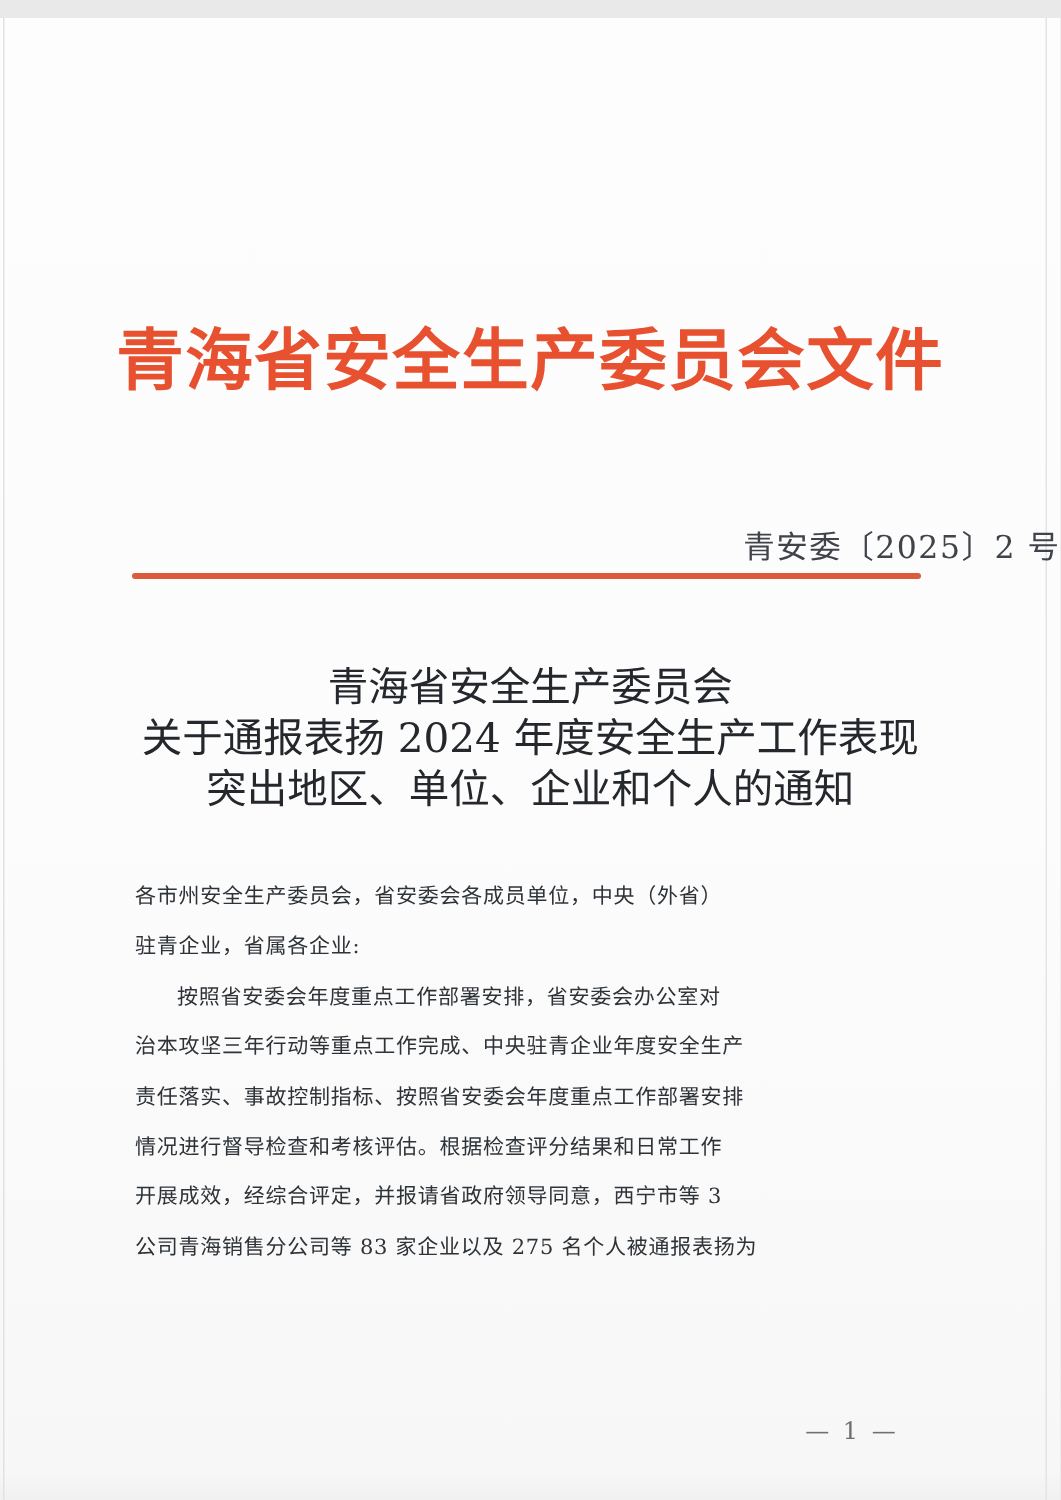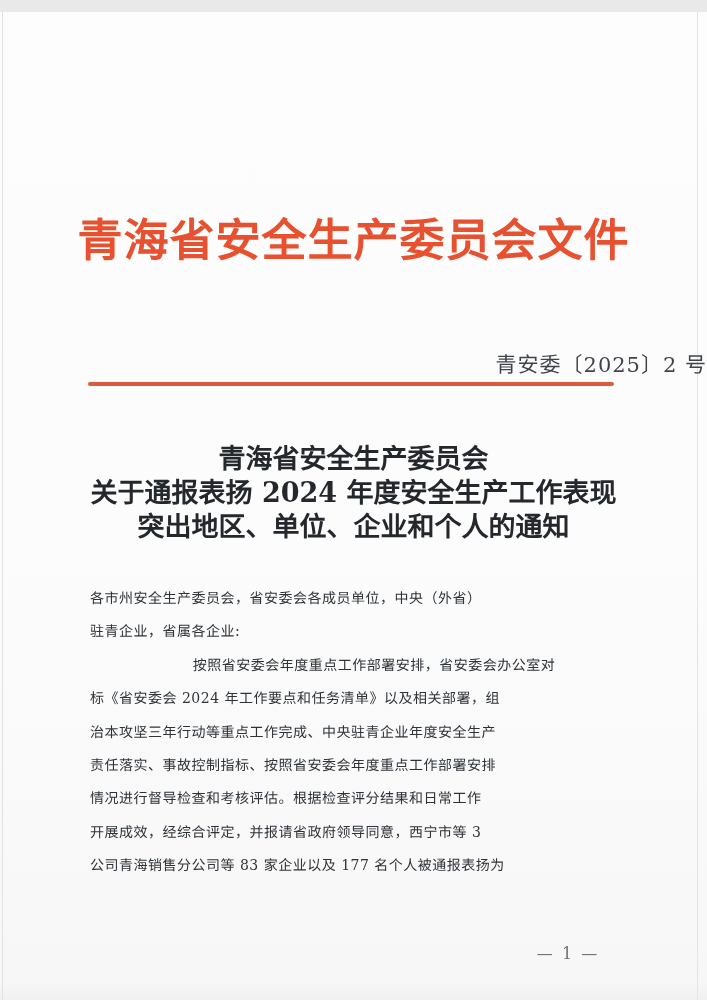--- a/index.html
+++ b/index.html
@@ -59,36 +59,36 @@
     background: #dc5b3d;
     border-radius: 2px;
   }
   .doc-title {
     position: absolute;
     left: 0; right: 0;
     top: 430px;
     text-align: center;
     font-size: 27px;
     line-height: 34px;
-    font-weight: bold;
+    font-weight: normal;
     color: #24272c;
   }
   .doc-title .title-line { white-space: nowrap; }
   .body-text {
     position: absolute;
     left: 90px;
     top: 570px;
     width: 540px;
     font-size: 14px;
     line-height: 33.4px;
     color: #2e3338;
     letter-spacing: 0.5px;
   }
   .body-text .line { white-space: nowrap; }
-  .body-text .line.indent { text-indent: 2em; text-align: center; }
+  .body-text .line.indent { text-indent: 2em; }
   .page-number {
     position: absolute;
     left: 503px;
     top: 932px;
     width: 130px;
     text-align: center;
     font-size: 16px;
     color: #6d6f72;
     letter-spacing: 2px;
     white-space: nowrap;
@@ -111,22 +111,21 @@
   <div class="doc-title">
     <div class="title-line">青海省安全生产委员会</div>
     <div class="title-line">关于通报表扬 2024 年度安全生产工作表现</div>
     <div class="title-line">突出地区、单位、企业和个人的通知</div>
   </div>
 
   <div class="body-text">
     <div class="line">各市州安全生产委员会，省安委会各成员单位，中央（外省）</div>
     <div class="line">驻青企业，省属各企业:</div>
     <div class="line indent">按照省安委会年度重点工作部署安排，省安委会办公室对</div>
-    <div class="line">标《省安委会 2024 年工作要点和任务清单》以及相关部署，组</div>
     <div class="line">治本攻坚三年行动等重点工作完成、中央驻青企业年度安全生产</div>
     <div class="line">责任落实、事故控制指标、按照省安委会年度重点工作部署安排</div>
     <div class="line">情况进行督导检查和考核评估。根据检查评分结果和日常工作</div>
     <div class="line">开展成效，经综合评定，并报请省政府领导同意，西宁市等 3</div>
-    <div class="line">公司青海销售分公司等 83 家企业以及 177 名个人被通报表扬为</div>
+    <div class="line">公司青海销售分公司等 83 家企业以及 275 名个人被通报表扬为</div>
   </div>
 
   <div class="page-number">— 1 —</div>
 </div>
 
 </body></html>

